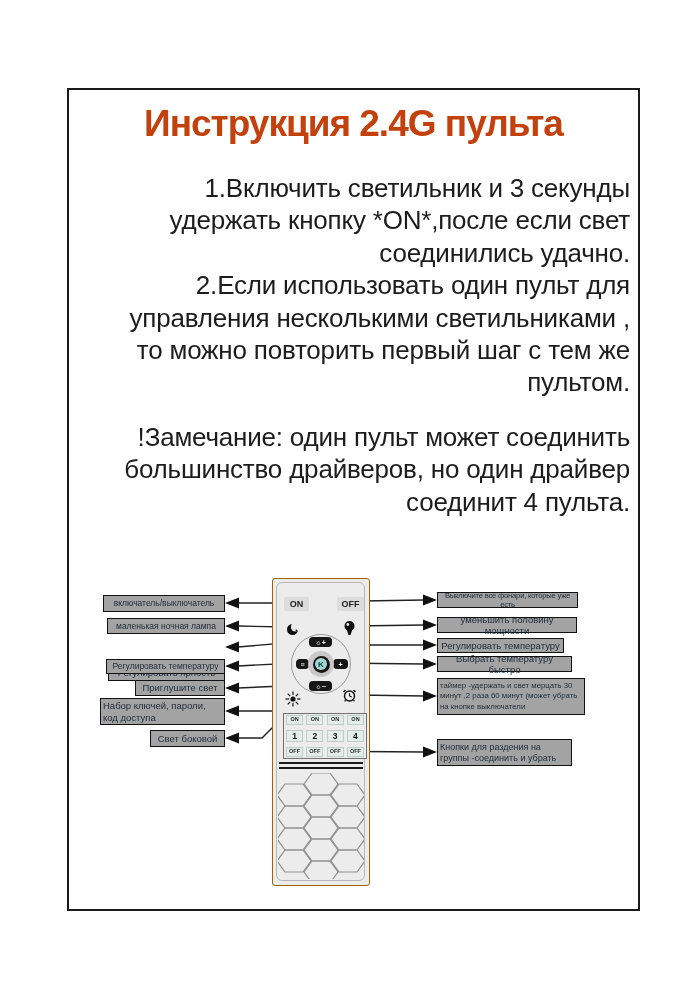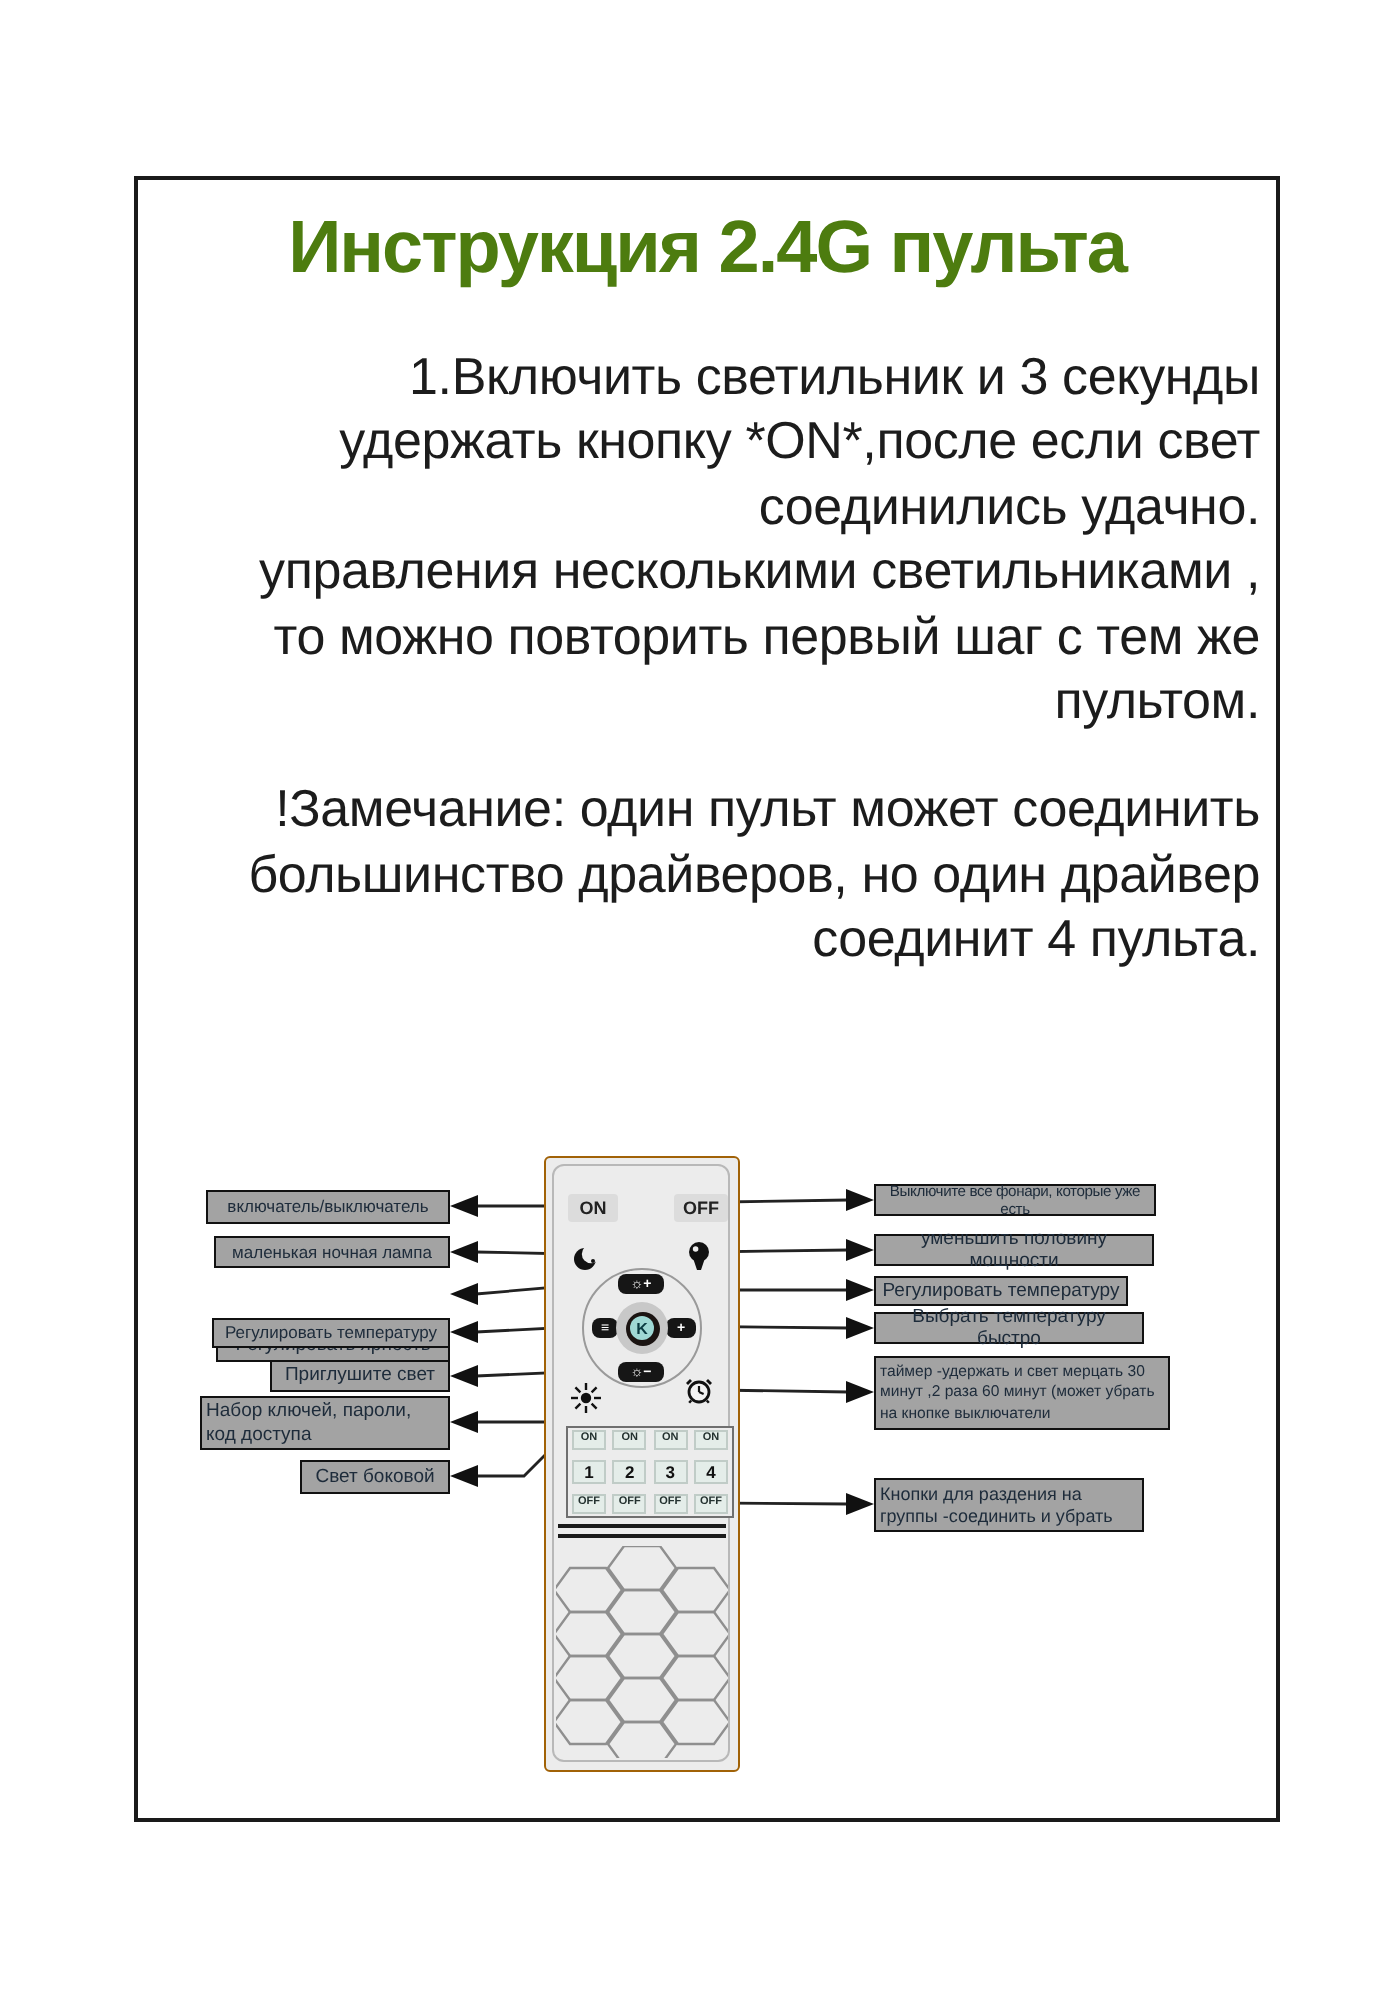--- a/index.html
+++ b/index.html
@@ -6,21 +6,21 @@
   .page{
     position:relative;width:690px;height:1000px;background:#ffffff;
     font-family:"Liberation Sans",sans-serif;overflow:hidden;color:#1a1a1a;
   }
   .frame{
     position:absolute;left:67px;top:88px;width:569px;height:819px;
     border:2px solid #1a1a1a;background:#fff;
   }
   .title{
     position:absolute;left:67px;top:103px;width:573px;margin:0;
-    text-align:center;font-size:37px;font-weight:700;letter-spacing:-1px;color:#4d7c0f;
+    text-align:center;font-size:37px;font-weight:700;letter-spacing:-1px;color:#c2410c;
   }
   .body-text{position:absolute;left:90px;top:172px;width:540px;}
   .body-text .line{
     font-size:26px;line-height:32.4px;white-space:nowrap;letter-spacing:-0.2px;color:#1c1c1c;text-align:right;
   }
   .note{margin-top:22px;}
 
   
   .remote{
     position:absolute;left:272px;top:578px;width:96px;height:306px;
@@ -84,20 +84,21 @@
 <div class="page">
 
   <div class="frame"></div>
 
   <h1 class="title">Инструкция 2.4G пульта</h1>
 
   <div class="body-text">
     <div class="line">1.Включить светильник и 3 секунды</div>
     <div class="line">удержать кнопку *ON*,после если свет</div>
     <div class="line">соединились удачно.</div>
+    <div class="line">2.Если использовать один пульт для</div>
     <div class="line">управления несколькими светильниками ,</div>
     <div class="line">то можно повторить первый шаг с тем же</div>
     <div class="line">пультом.</div>
     <div class="note">
       <div class="line">!Замечание: один пульт может соединить</div>
       <div class="line">большинство драйверов, но один драйвер</div>
       <div class="line">соединит 4 пульта.</div>
     </div>
   </div>
 

